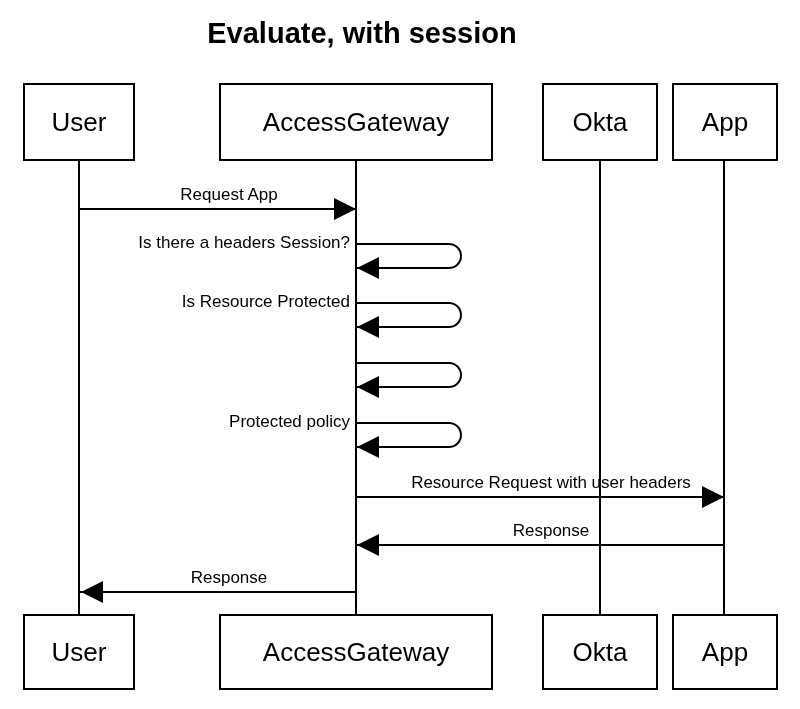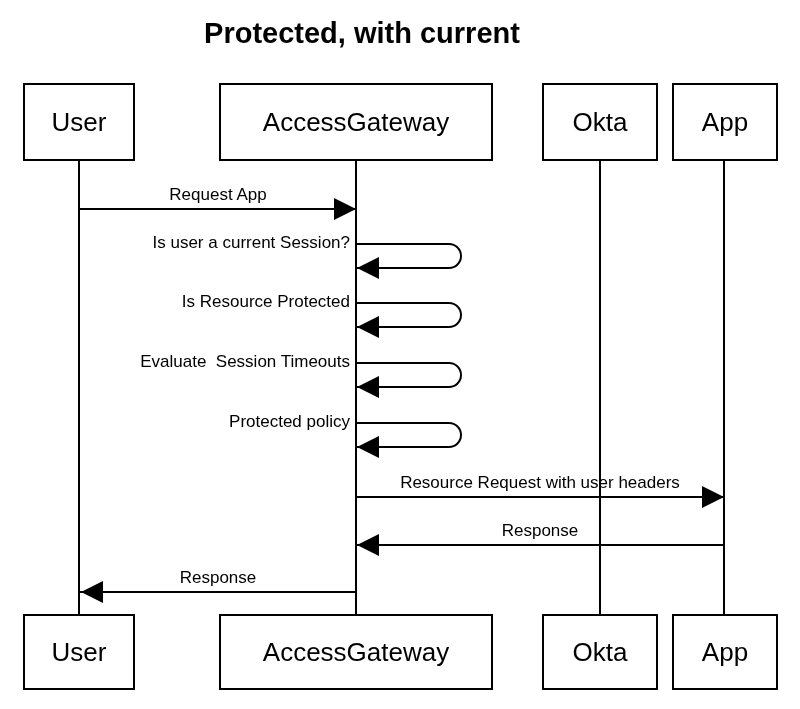--- a/index.html
+++ b/index.html
@@ -53,20 +53,21 @@
   .msg-line {
     position: absolute;
     height: 2px;
     background: var(--line);
   }
   .msg-label {
     position: absolute;
     font-size: 17px;
     line-height: 20px;
     white-space: pre;
+    padding-left: 11px;
   }
   .msg-label.center { text-align: center; }
   .msg-label.rightalign { text-align: right; }
   .arrow-right {
     position: absolute;
     width: 0; height: 0;
     border-top: 11px solid transparent;
     border-bottom: 11px solid transparent;
     border-left: 22px solid var(--line);
   }
@@ -88,21 +89,21 @@
     border-top-right-radius: 13px;
     border-bottom-right-radius: 13px;
     background: transparent;
   }
 </style>
 </head>
 <body>
 
 <div class="diagram">
 
-  <div class="title">Protected, with current</div>
+  <div class="title">Evaluate, with session</div>
 
   <div class="actor-box" style="left:23px; top:83px; width:112px;">
     <span>User</span>
   </div>
   <div class="actor-box" style="left:219px; top:83px; width:274px;">
     <span>AccessGateway</span>
   </div>
   <div class="actor-box" style="left:542px; top:83px; width:116px;">
     <span>Okta</span>
   </div>
@@ -112,29 +113,28 @@
 
   <div class="lifeline" style="left:78px;"></div>
   <div class="lifeline" style="left:355px;"></div>
   <div class="lifeline" style="left:599px;"></div>
   <div class="lifeline" style="left:723px;"></div>
 
   <div class="msg-label center" style="left:80px; top:185px; width:276px;">Request App</div>
   <div class="msg-line" style="left:80px; top:208px; width:276px;"></div>
   <div class="arrow-right" style="left:334px; top:198px;"></div>
 
-  <div class="msg-label rightalign" style="right:450px; top:233px; width:300px;">Is user a current Session?</div>
+  <div class="msg-label rightalign" style="right:450px; top:233px; width:300px;">Is there a headers Session?</div>
   <div class="self-loop" style="top:243px;"></div>
   <div class="arrow-left" style="left:357px; top:257px;"></div>
 
   <div class="msg-label rightalign" style="right:450px; top:292px; width:300px;">Is Resource Protected</div>
   <div class="self-loop" style="top:302px;"></div>
   <div class="arrow-left" style="left:357px; top:316px;"></div>
 
-  <div class="msg-label rightalign" style="right:450px; top:352px; width:300px;">Evaluate  Session Timeouts</div>
   <div class="self-loop" style="top:362px;"></div>
   <div class="arrow-left" style="left:357px; top:376px;"></div>
 
   <div class="msg-label rightalign" style="right:450px; top:412px; width:300px;">Protected policy</div>
   <div class="self-loop" style="top:422px;"></div>
   <div class="arrow-left" style="left:357px; top:436px;"></div>
 
   <div class="msg-label center" style="left:356px; top:473px; width:368px;">Resource Request with user headers</div>
   <div class="msg-line" style="left:356px; top:496px; width:368px;"></div>
   <div class="arrow-right" style="left:702px; top:486px;"></div>

